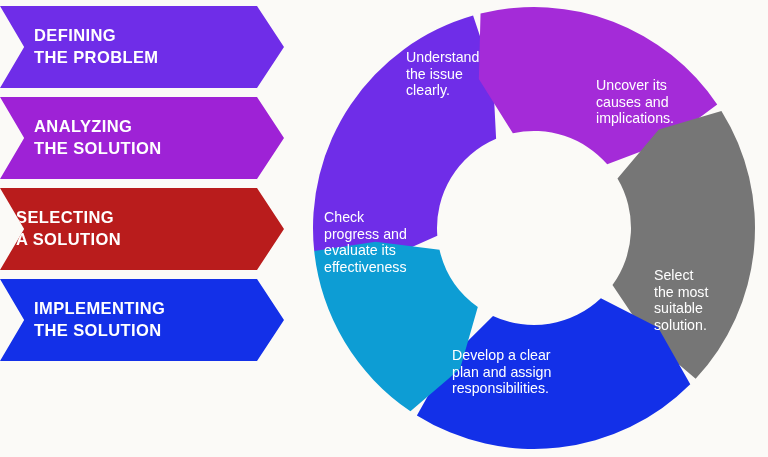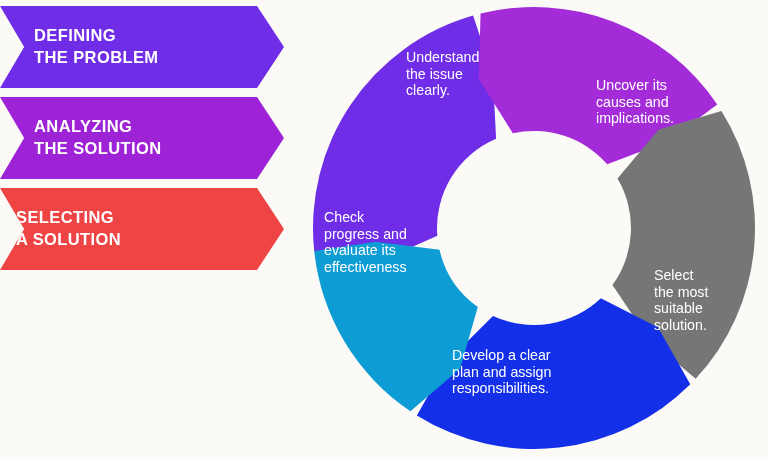--- a/index.html
+++ b/index.html
@@ -77,23 +77,27 @@
 
   <div class="steps">
     <div class="step step-1" style="background: rgb(111, 45, 232);">
       <span class="step-label">DEFINING
 THE PROBLEM</span>
     </div>
     <div class="step step-2" style="background: rgb(158, 34, 214);">
       <span class="step-label">ANALYZING
 THE SOLUTION</span>
     </div>
-    <div class="step step-3" style="background: #ef4444; padding-left: 16px;">
+    <div class="step step-3" style="background: #b91c1c; padding-left: 16px;">
       <span class="step-label">SELECTING
 A SOLUTION</span>
+    </div>
+    <div class="step step-4" style="background: rgb(19, 48, 232);">
+      <span class="step-label">IMPLEMENTING
+THE SOLUTION</span>
     </div>
   </div>
 
   <div class="wheel">
     <svg id="wheel-svg" width="468" height="457" viewBox="0 0 468 457">
         <path d="M 14.21 251.1 A 221 221 0 0 1 173.08 15.56 L 192.85 74.42 L 196.1 138.71 A 97 97 0 0 0 137.31 235.78 L 78.65 261.87 Z" fill="#6f2de8"></path>
         <path d="M 180.54 13.56 A 221 221 0 0 1 417.22 104.42 L 367.35 141.4 L 307.21 164.36 A 97 97 0 0 0 212.84 133.34 L 178.84 78.88 Z" fill="#a42bd8"></path>
         <path d="M 421.42 110.89 A 221 221 0 0 1 395.63 378.72 L 348.38 338.45 L 312.47 285.02 A 97 97 0 0 0 317.49 178.62 L 358.78 129.46 Z" fill="#767676"></path>
         <path d="M 390.27 384.27 A 221 221 0 0 1 116.89 415.42 L 147.4 361.35 L 193.01 315.91 A 97 97 0 0 0 300.89 298.24 L 358.09 327.41 Z" fill="#1330e8"></path>
         <path d="M 110.42 411.22 A 221 221 0 0 1 14.21 251.1 L 75.61 241.86 L 139.49 249.82 A 97 97 0 0 0 177.81 307.07 L 160.09 368.78 Z" fill="#0d9dd4"></path>

